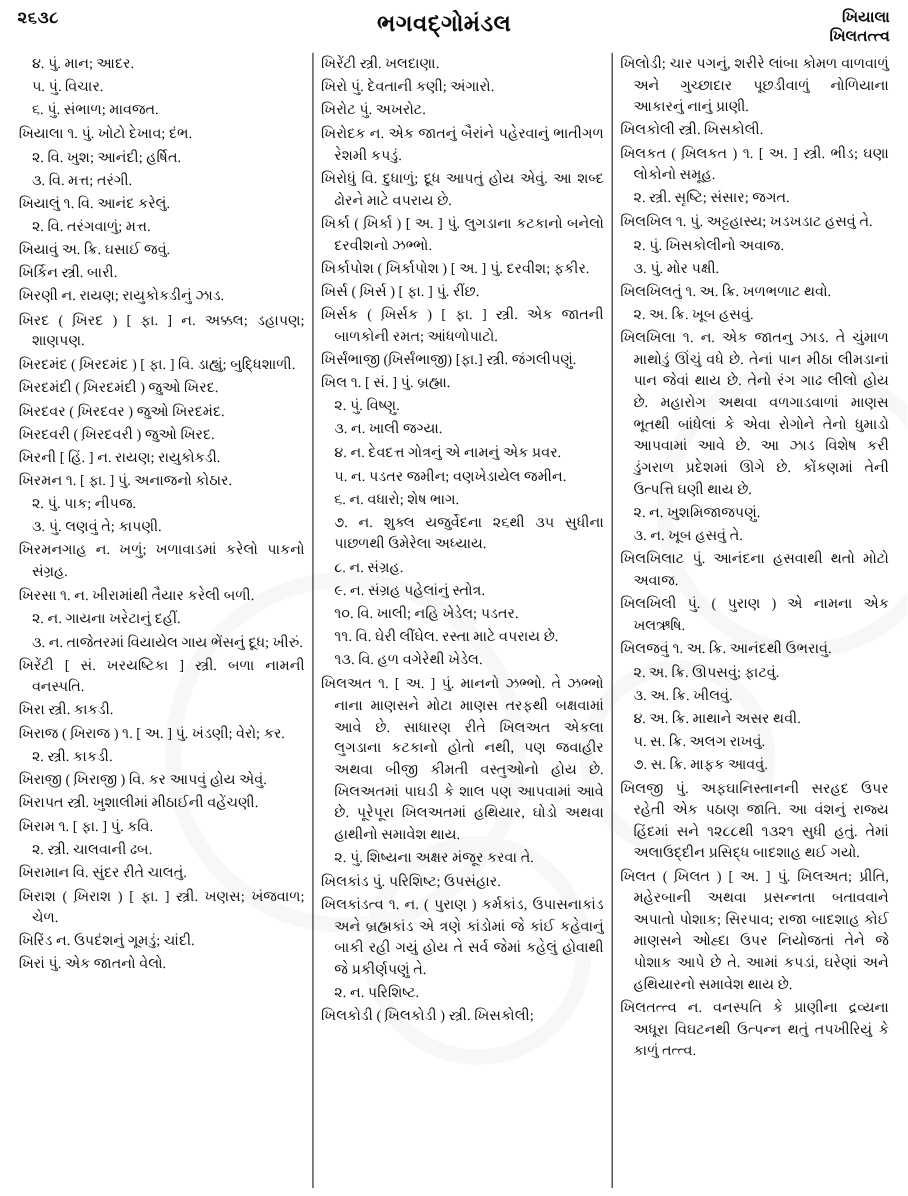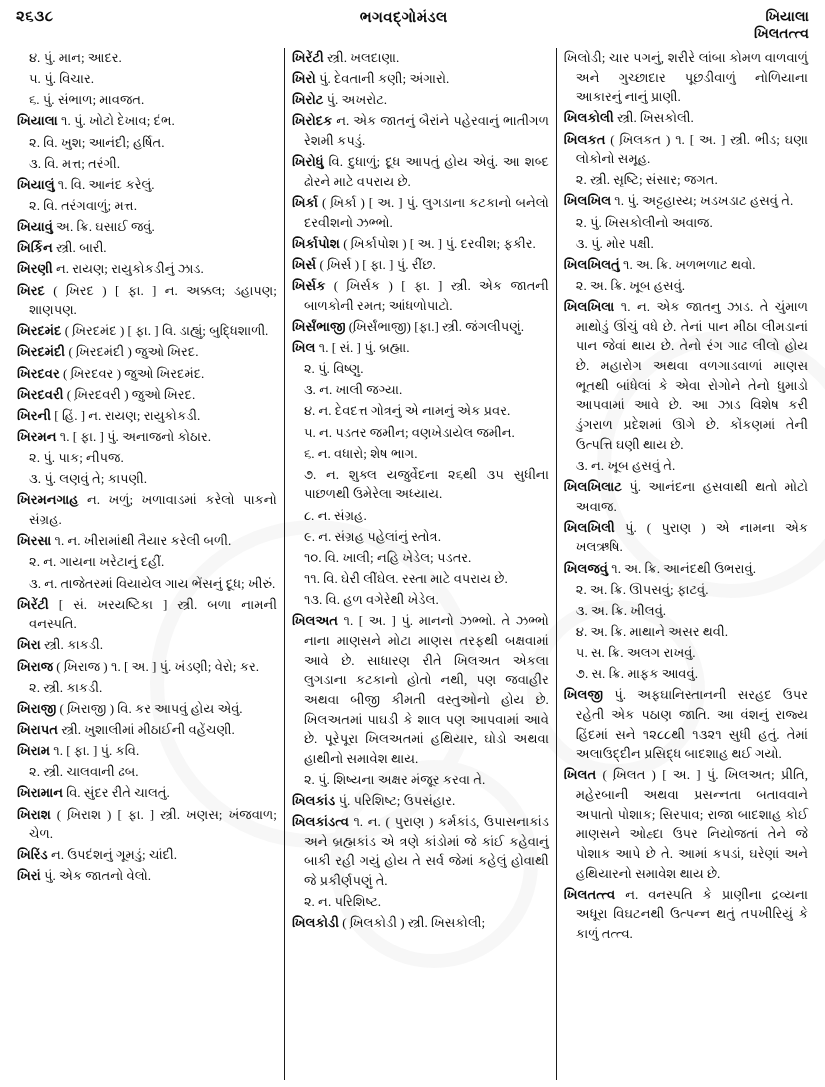--- a/index.html
+++ b/index.html
@@ -52,21 +52,21 @@
     box-sizing: border-box;
   }
   .rh-folio {
     font-size: 15px;
     font-weight: 700;
     letter-spacing: .5px;
     white-space: nowrap;
     flex: 0 0 auto;
   }
   .rh-title {
-    font-size: 15px;
+    font-size: 21px;
     font-weight: 700;
     letter-spacing: .3px;
     white-space: nowrap;
     text-align: center;
     flex: 1 1 auto;
     padding-top: 1px;
   }
   .rh-guides {
     flex: 0 0 auto;
     text-align: right;
@@ -101,21 +101,21 @@
     text-justify: inter-word;
     text-indent: 0;
     padding-left: 12px;
     text-indent: -12px;
   }
   .entry.sense {
     padding-left: 12px;
     text-indent: 0;
   }
   .entry .hw {
-    font-weight: 700;
+    font-weight: 400;
   }
 </style>
 </head>
 <body>
 
 <div class="page-watermark">
   <div class="wm-c wm1"></div>
   <div class="wm-c wm2"></div>
   <div class="wm-c wm3"></div>
   <div class="wm-c wm4"></div>
@@ -205,20 +205,21 @@
         <p class="entry">ખિલોડી; ચાર પગનું, શરીરે લાંબા કોમળ વાળવાળું અને ગુચ્છાદાર પૂછડીવાળું નોળિયાના આકારનું નાનું પ્રાણી.</p>
         <p class="entry"><span class="hw">ખિલકોલી</span> સ્ત્રી. ખિસકોલી.</p>
         <p class="entry"><span class="hw">ખિલકત</span> ( ખિ઼લકત ) ૧. [ અ. ] સ્ત્રી. ભીડ; ઘણા લોકોનો સમૂહ.</p>
         <p class="entry sense">૨. સ્ત્રી. સૃષ્ટિ; સંસાર; જગત.</p>
         <p class="entry"><span class="hw">ખિલખિલ</span> ૧. પું. અટ્ટહાસ્ય; ખડખડાટ હસવું તે.</p>
         <p class="entry sense">૨. પું. ખિસકોલીનો અવાજ.</p>
         <p class="entry sense">૩. પું. મોર પક્ષી.</p>
         <p class="entry"><span class="hw">ખિલખિલતું</span> ૧. અ. ક્રિ. ખળભળાટ થવો.</p>
         <p class="entry sense">૨. અ. ક્રિ. ખૂબ હસવું.</p>
         <p class="entry"><span class="hw">ખિલખિલા</span> ૧. ન. એક જાતનુ ઝાડ. તે ચુંમાળ માથોડું ઊંચું વધે છે. તેનાં પાન મીઠા લીમડાનાં પાન જેવાં થાય છે. તેનો રંગ ગાઢ લીલો હોય છે. મહારોગ અથવા વળગાડવાળાં માણસ ભૂતથી બાંધેલાં કે એવા રોગોને તેનો ધુમાડો આપવામાં આવે છે. આ ઝાડ વિશેષ કરી ડુંગરાળ પ્રદેશમાં ઊગે છે. કોંકણમાં તેની ઉત્પત્તિ ઘણી થાય છે.</p>
+        <p class="entry sense">૨. ન. ખુશમિજાજપણું.</p>
         <p class="entry sense">૩. ન. ખૂબ હસવું તે.</p>
         <p class="entry"><span class="hw">ખિલખિલાટ</span> પું. આનંદના હસવાથી થતો મોટો અવાજ.</p>
         <p class="entry"><span class="hw">ખિલખિલી</span> પું. ( પુરાણ ) એ નામના એક ખલઋષિ.</p>
         <p class="entry"><span class="hw">ખિલજવું</span> ૧. અ. ક્રિ. આનંદથી ઉભરાવું.</p>
         <p class="entry sense">૨. અ. ક્રિ. ઊપસવું; ફાટવું.</p>
         <p class="entry sense">૩. અ. ક્રિ. ખીલવું.</p>
         <p class="entry sense">૪. અ. ક્રિ. માથાને અસર થવી.</p>
         <p class="entry sense">૫. સ. ક્રિ. અલગ રાખવું.</p>
         <p class="entry sense">૭. સ. ક્રિ. માફક આવવું.</p>
         <p class="entry"><span class="hw">ખિલજી</span> પું. અફઘાનિસ્તાનની સરહદ ઉપર રહેતી એક પઠાણ જાતિ. આ વંશનું રાજ્ય હિંદમાં સને ૧૨૮૮થી ૧૩૨૧ સુધી હતું. તેમાં અલાઉદ્દીન પ્રસિદ્ધ બાદશાહ થઈ ગયો.</p>

